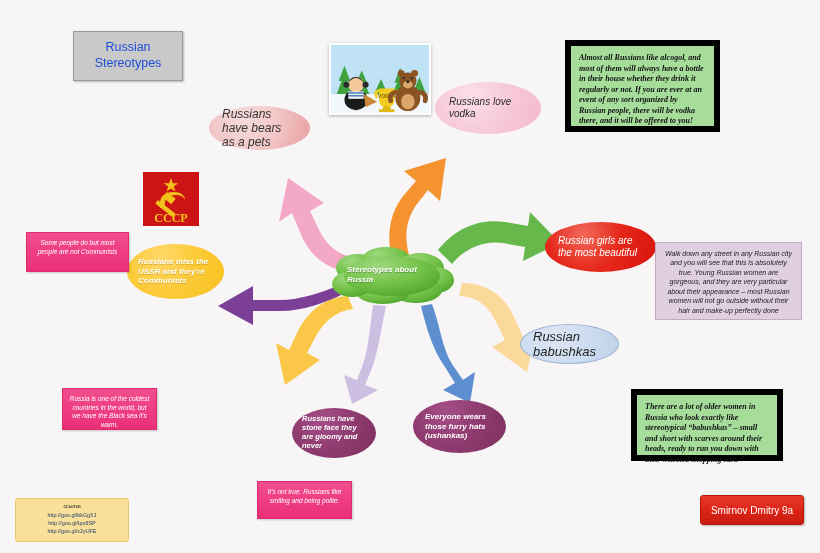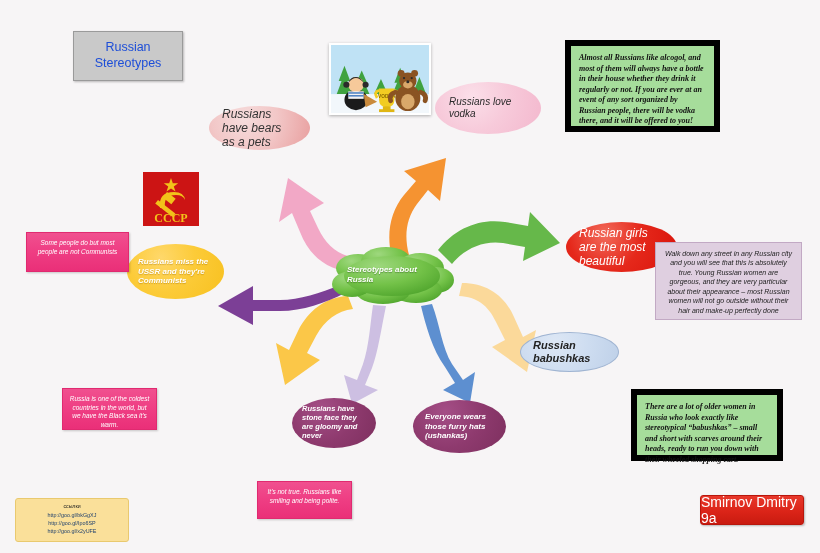--- a/index.html
+++ b/index.html
@@ -43,37 +43,37 @@
     background:radial-gradient(circle at 35% 28%, #fbdfe9 0%, #f7cada 45%, #f3b7cd 100%);
     color:#2b2b2b;font-size:10px;padding:0 14px;
   }
   .ell-ussr{
     left:127px;top:244px;width:97px;height:55px;
     background:radial-gradient(circle at 35% 25%, #ffd86b 0%, #fccb38 45%, #f7c01f 100%);
     color:#fff;font-size:8px;font-weight:bold;padding:0 11px;
     text-shadow:0 1px 1px rgba(160,110,0,.45);
   }
   .ell-girls{
-    left:566px;top:222px;width:111px;height:50px;
+    left:545px;top:222px;width:111px;height:50px;
     background:radial-gradient(circle at 35% 25%, #f26a5a 0%, #e5281b 45%, #d8120a 100%);
-    color:#fff;font-size:12px;padding:0 13px;
+    color:#fff;font-size:10px;padding:0 13px;
   }
   .ell-babushkas{
-    left:520px;top:332px;width:99px;height:40px;
+    left:520px;top:324px;width:99px;height:40px;
     background:radial-gradient(circle at 35% 25%, #dde7f5 0%, #cddcf0 50%, #bed0e8 100%);
     border:1px solid #9fb4d2;
-    color:#222;font-size:11px;padding:0 12px;font-weight:bold;
+    color:#222;font-size:13px;padding:0 12px;
   }
   .ell-cold{
     left:174px;top:357px;width:88px;height:42px;
     background:radial-gradient(circle at 35% 22%, #dbe7f7 0%, #c6d8f0 50%, #a9c3e6 100%);
     color:#1b2a46;font-size:8px;font-weight:bold;padding:0 11px;
   }
   .ell-stone{
-    left:292px;top:398px;width:84px;height:50px;
+    left:292px;top:408px;width:84px;height:50px;
     background:radial-gradient(circle at 35% 22%, #a44e86 0%, #8e3a6e 50%, #7d2f5e 100%);
     color:#fff;font-size:7.5px;font-weight:bold;padding:0 10px;
   }
   .ell-ushanka{
     left:413px;top:400px;width:93px;height:53px;
     background:radial-gradient(circle at 35% 22%, #a44e86 0%, #8e3a6e 50%, #7d2f5e 100%);
     color:#fff;font-size:8px;font-weight:bold;padding:0 12px;
   }
 
   
@@ -122,21 +122,21 @@
     background:#fae09a;border:1px solid #e9c96f;border-radius:3px;
     color:#23436e;font-size:5.4px;text-align:center;line-height:1.5;
     padding:4px 3px;box-sizing:border-box;
   }
   .note-links .hdr{color:#222;font-size:5.2px;}
 
   .note-author{
     left:700px;top:495px;width:104px;height:30px;
     background:linear-gradient(180deg,#e8382b 0%,#db2418 55%,#c91b10 100%);
     border:1px solid #b8170d;border-radius:3px;
-    color:#fff;font-size:14px;
+    color:#fff;font-size:10px;
     display:flex;align-items:center;justify-content:center;
     box-shadow:1px 1px 2px rgba(0,0,0,.25);
   }
 
   
   .pic{border:2px solid #fff;box-shadow:0 1px 3px rgba(0,0,0,.3);overflow:hidden;}
   .pic-vodka{left:329px;top:43px;width:102px;height:72px;}
   .pic-cccp{left:140px;top:170px;width:62px;height:58px;border:none;box-shadow:none;}
   .pic svg{display:block;width:100%;height:100%;}
 

